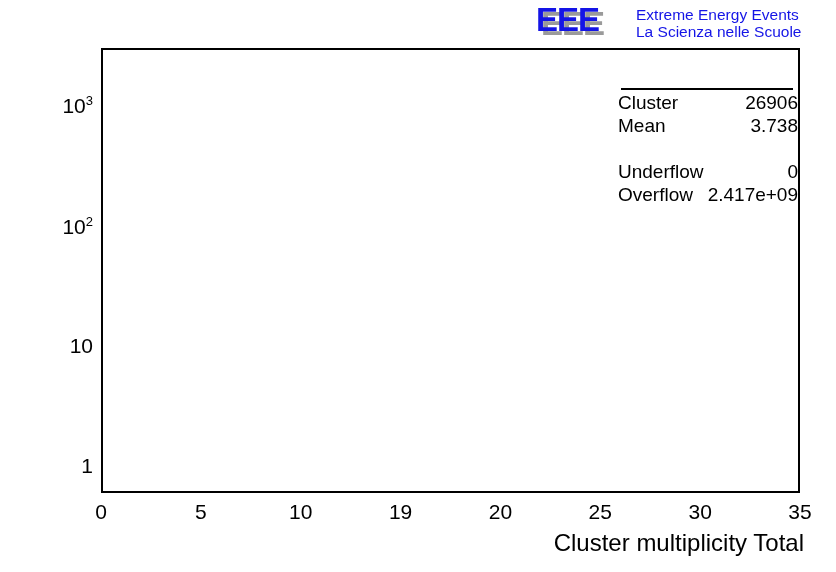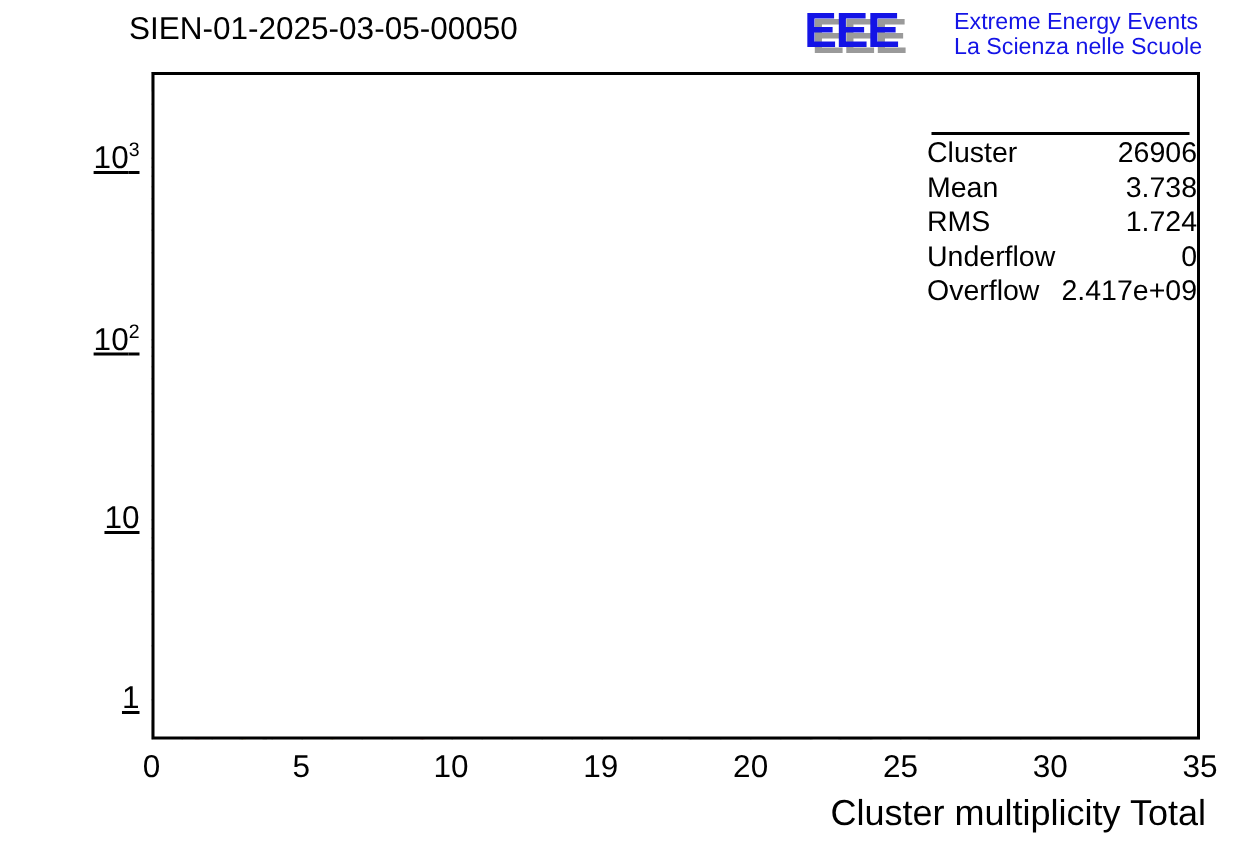--- a/index.html
+++ b/index.html
@@ -34,21 +34,21 @@
   .gridh{position:absolute;left:0;height:0;border-top:1px dashed #8c8c8c;width:699px;}
 
   
   .tick-b{position:absolute;bottom:0;width:1px;background:#000;}
   .tick-t{position:absolute;top:0;width:1px;background:#000;}
   .tick-l{position:absolute;left:0;height:1px;background:#000;}
   .tick-r{position:absolute;right:0;height:1px;background:#000;}
 
   
   .xlab{position:absolute;font-size:21px;text-align:center;transform:translateX(-50%);white-space:nowrap;}
-  .ylab{position:absolute;font-size:21px;text-align:right;white-space:nowrap;transform:translateY(-50%);text-decoration:underline;}
+  .ylab{position:absolute;font-size:21px;text-align:right;white-space:nowrap;transform:translateY(-50%);}
   .ylab sup{font-size:13px;vertical-align:super;}
 
   #xaxis-title{right:32px;top:529px;font-size:24px;white-space:nowrap;}
 
   
   .vline{position:absolute;top:0;height:445px;width:3px;}
   .vline.red{background:#e60000;}
   .vline.orange{background:#ffc000;}
   .vline.dashed{width:0;border-left:3px dashed #000;}
 
@@ -63,21 +63,20 @@
   #stats-title-rule{position:absolute;left:9px;top:26px;width:172px;height:2px;background:#000;}
   .stat-row{position:absolute;left:0;width:188px;height:24px;}
   .stat-key{position:absolute;left:6px;top:0;font-size:19px;white-space:nowrap;}
   .stat-val{position:absolute;right:2px;top:0;font-size:19px;white-space:nowrap;}
 </style>
 </head>
 <body>
 
 <div id="root">
 
-  <div class="abs" id="plot-title">SIEN-01-2025-03-05-00050</div>
 
   <div class="abs" id="logo-block">
     <div id="logo-eee-wrap">
       <div id="logo-eee-shadow">EEE</div>
       <div id="logo-eee-main">EEE</div>
     </div>
     <div class="logo-text" id="logo-line1">Extreme Energy Events</div>
     <div class="logo-text" id="logo-line2">La Scienza nelle Scuole</div>
   </div>
 
@@ -280,24 +279,20 @@
   <div class="abs" id="stats-box">
     <div id="stats-title-rule"></div>
   <div class="stat-row" style="top: 30px;">
         <span class="stat-key">Cluster</span>
         <span class="stat-val">26906</span>
       </div>
       <div class="stat-row" style="top: 53px;">
         <span class="stat-key">Mean</span>
         <span class="stat-val">3.738</span>
       </div>
-      <div class="stat-row" style="top: 76px;">
-        <span class="stat-key">RMS</span>
-        <span class="stat-val">1.724</span>
-      </div>
       <div class="stat-row" style="top: 99px;">
         <span class="stat-key">Underflow</span>
         <span class="stat-val">0</span>
       </div>
       <div class="stat-row" style="top: 122px;">
         <span class="stat-key">Overflow</span>
         <span class="stat-val">2.417e+09</span>
       </div>
     </div>
 

